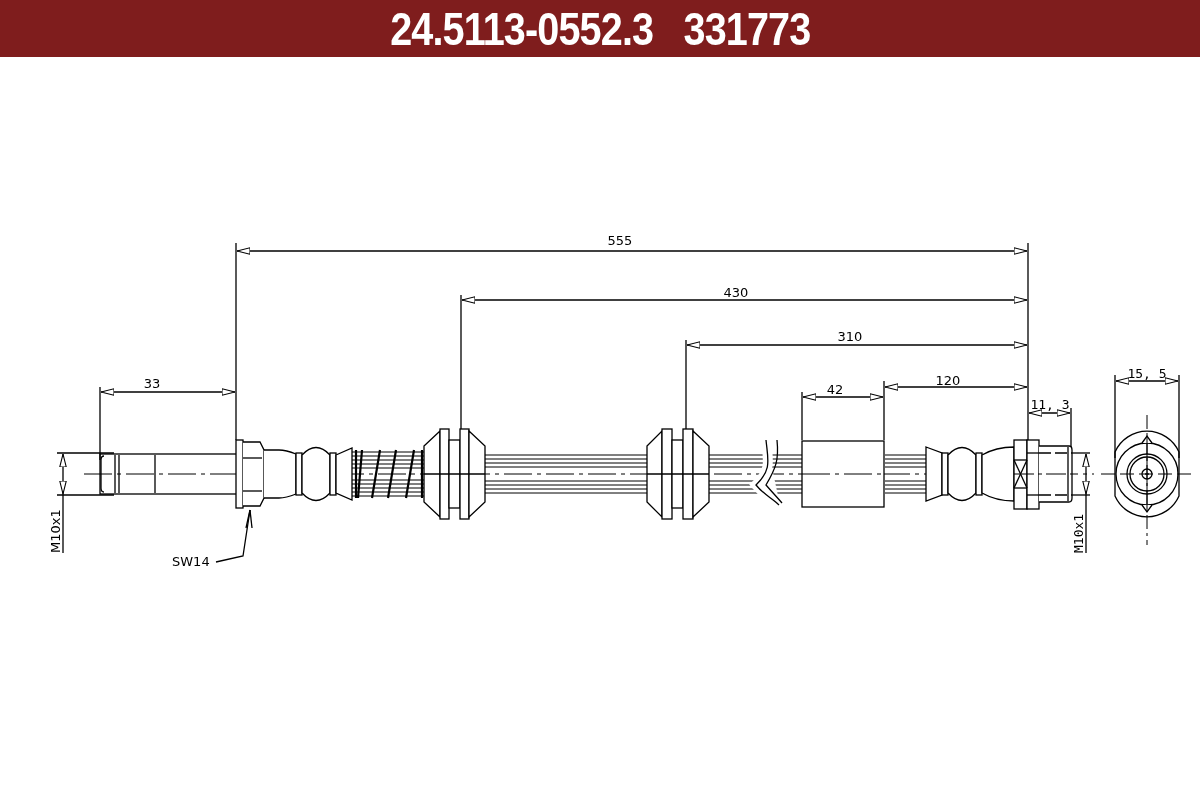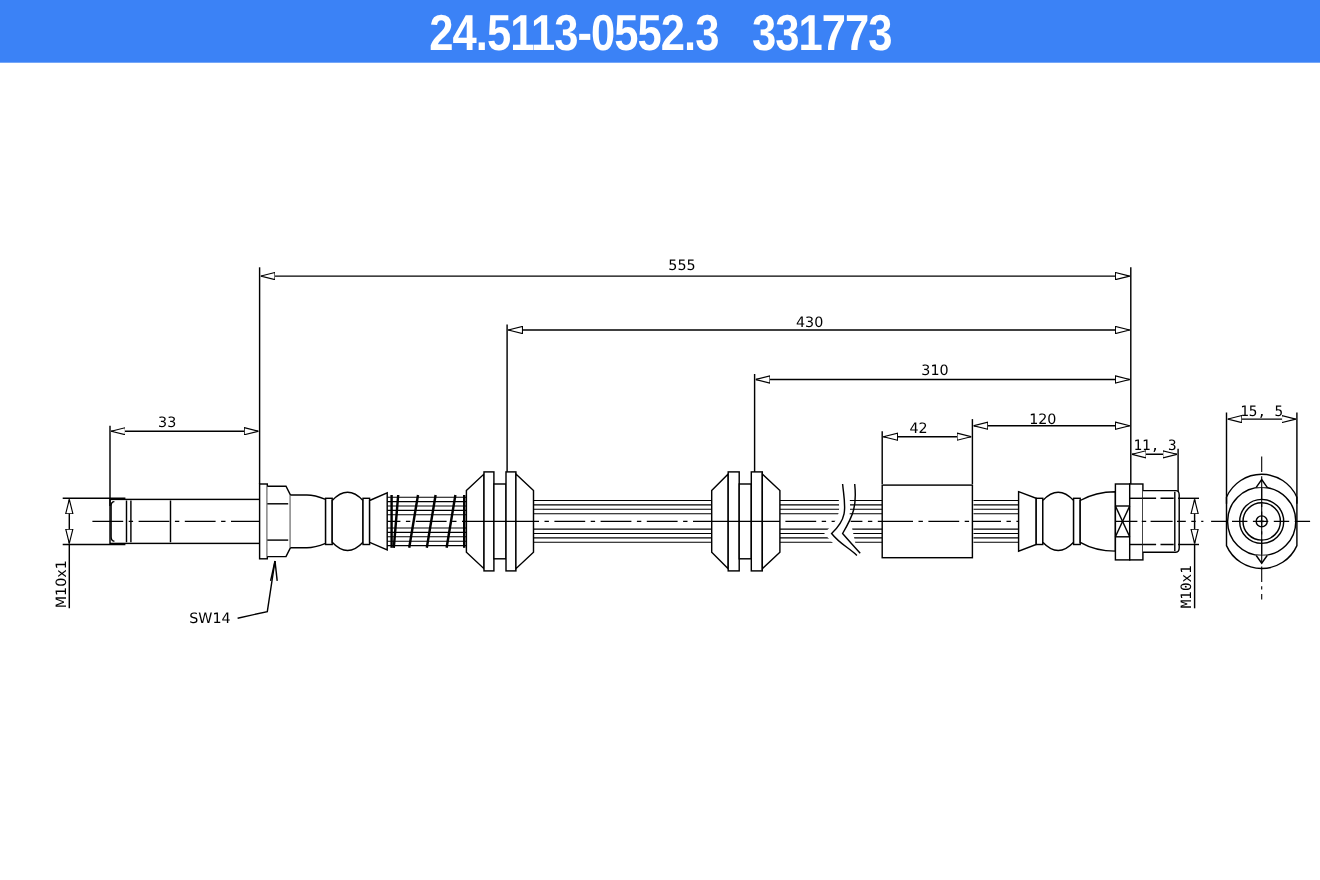--- a/index.html
+++ b/index.html
@@ -1,19 +1,19 @@
 <!DOCTYPE html>
 <html><head>
 <meta charset="utf-8">
 <style>
   html, body { margin: 0; padding: 0; background: #ffffff; }
   body { width: 1200px; height: 800px; position: relative; overflow: hidden; font-family: "Liberation Sans", sans-serif; }
   .header {
     position: absolute; left: 0; top: 0; width: 1200px; height: 57px;
-    background: #3b82f6;
+    background: #7f1d1d;
     display: flex; align-items: center; justify-content: center;
   }
   .header-title {
     color: #ffffff; font-family: "Liberation Sans", sans-serif; font-weight: bold;
     font-size: 46px; letter-spacing: -1px; transform: scaleX(0.86); white-space: pre;
   }
   .drawing { position: absolute; left: 0; top: 57px; width: 1200px; height: 743px; margin-left: 24px; }
   svg text { font-family: "DejaVu Sans", sans-serif; fill: #000; }
   .dimtxt { font-size: 13px; }
   .monotxt { font-family: "DejaVu Sans Mono", monospace; font-size: 13px; }

